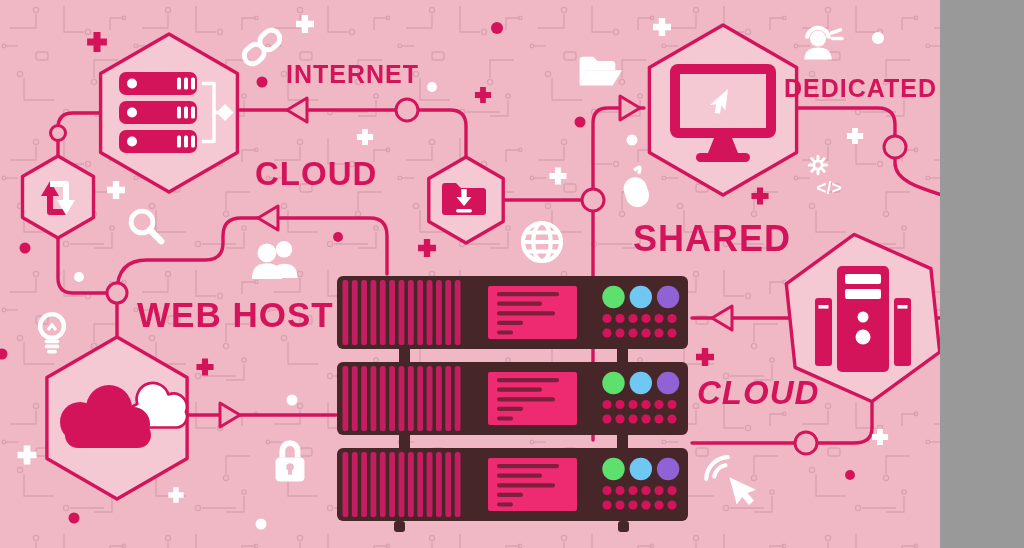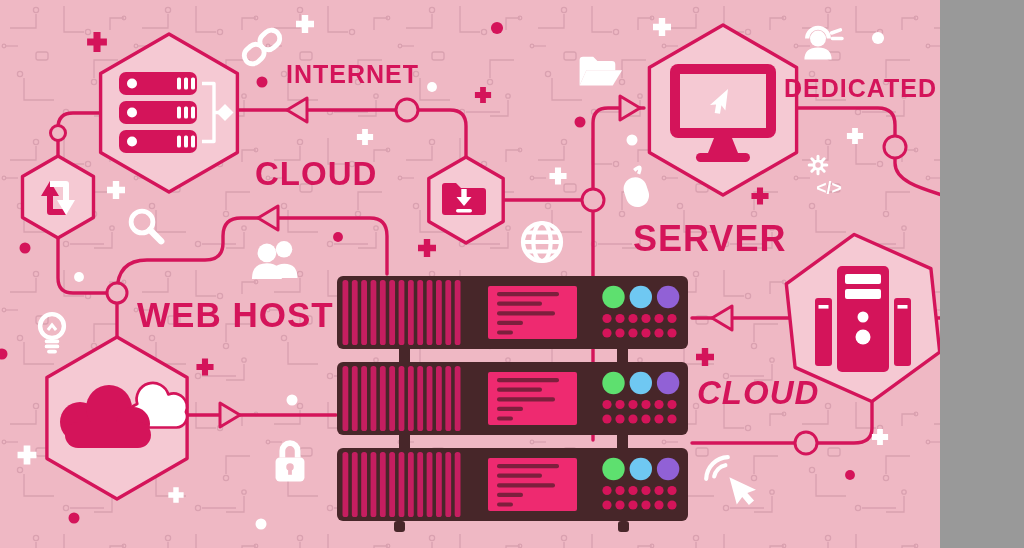--- a/index.html
+++ b/index.html
@@ -406,16 +406,16 @@
         <use href="#ic-bulb" transform="translate(52,332) rotate(0) scale(1.7)" style="color: rgb(255, 255, 255);"></use>
         <use href="#ic-lock" transform="translate(290,461) rotate(0) scale(1.7)" style="color: rgb(255, 255, 255);"></use>
         <use href="#ic-shield" transform="translate(965,357) rotate(0) scale(1.9)" style="color: rgb(255, 255, 255);"></use>
         <use href="#ic-click" transform="translate(731,482) rotate(0) scale(1.6)" style="color: rgb(255, 255, 255);"></use>
       </g>
 </svg>
 
 <div class="label lbl-internet">INTERNET</div>
 <div class="label lbl-shared">CLOUD</div>
 <div class="label lbl-dedicated">DEDICATED</div>
-<div class="label lbl-server">SERVER</div>
+<div class="label lbl-server">SHARED</div>
 <div class="label lbl-webhost">WEB HOST</div>
 <div class="label lbl-cloud">CLOUD</div>
 </div>
 
 </body></html>

